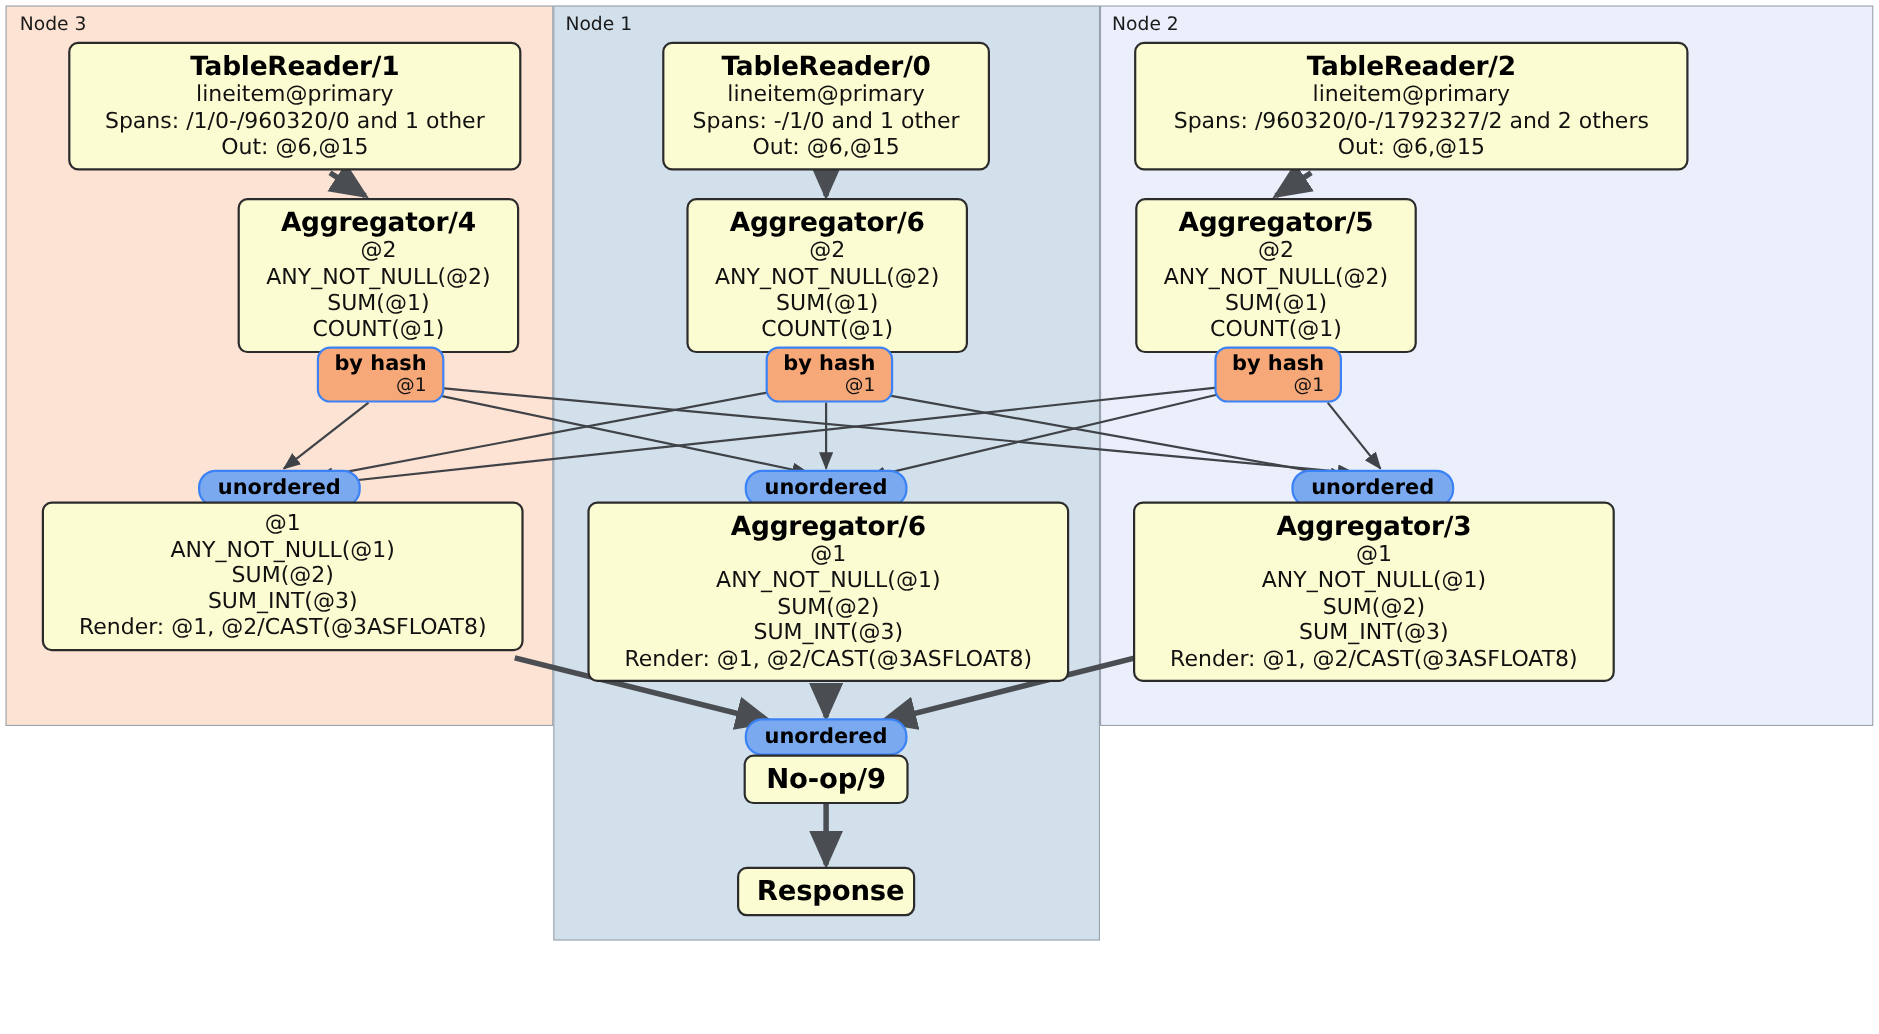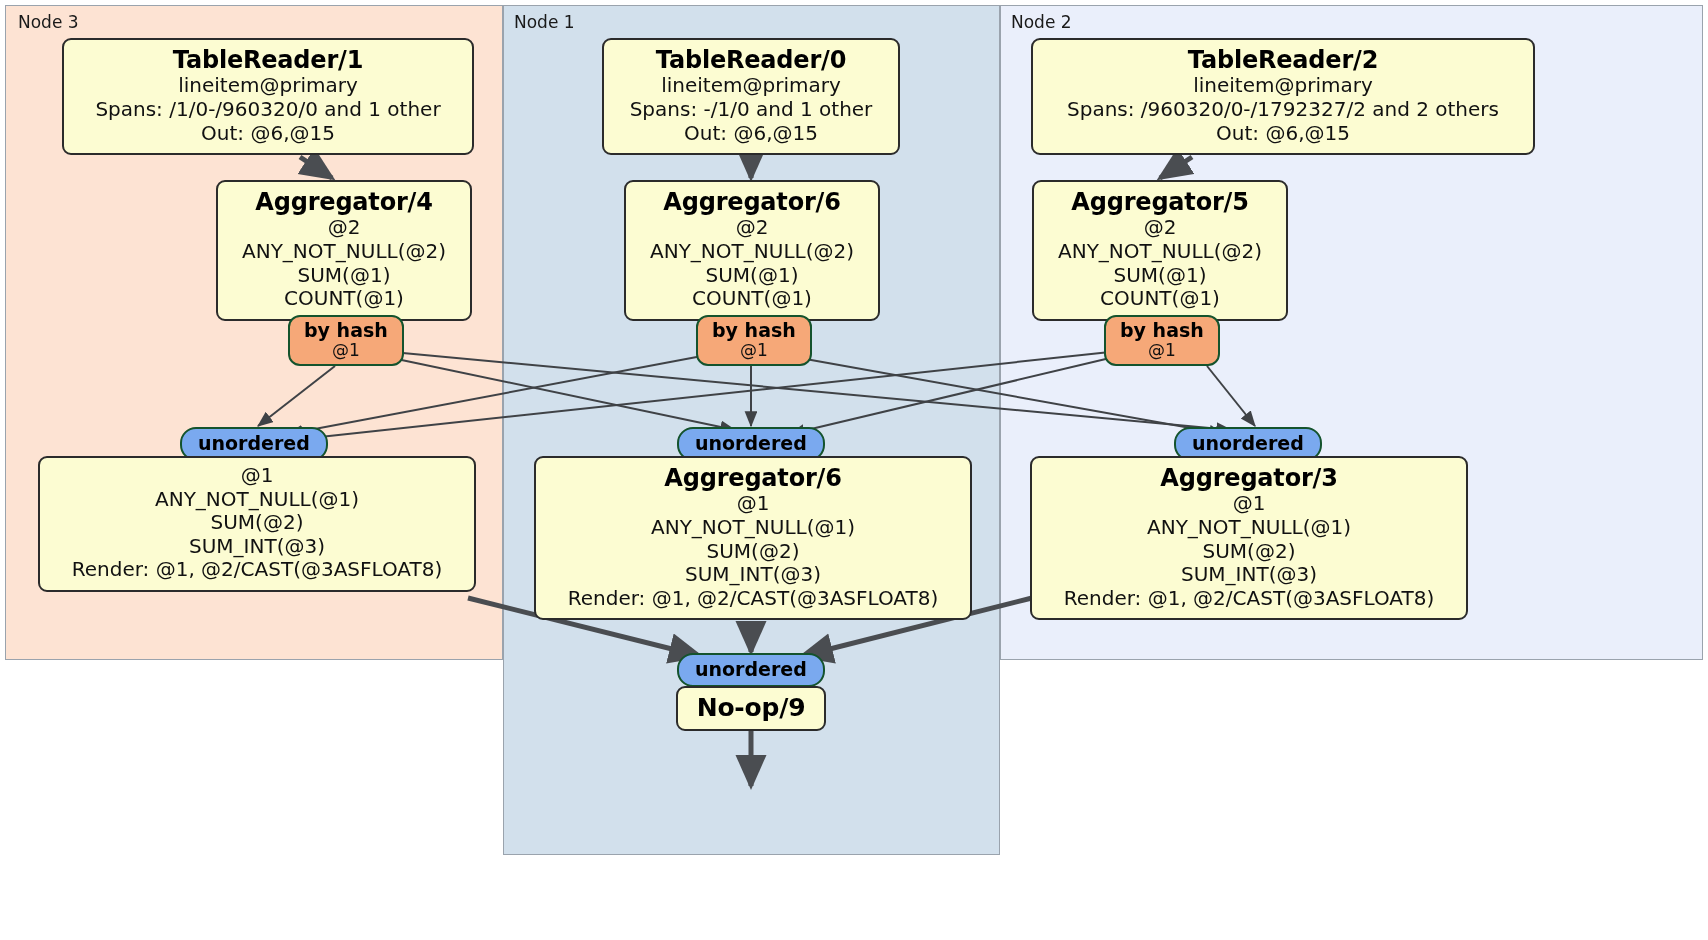--- a/index.html
+++ b/index.html
@@ -67,22 +67,22 @@
   .proc.compact {
     padding: 5px 16px 6px 16px;
   }
   .proc.compact .title {
     font-size: 25px;
   }
   
   .badge {
     position: absolute;
     box-sizing: border-box;
-    border: 2px solid #14532d;
-    text-align: center;
+    border: 2px solid #3b82f6;
+    text-align: right;
     line-height: 1.1;
     white-space: nowrap;
   }
   .badge.hash {
     background: #f6a878;
     border-radius: 12px;
     padding: 3px 14px 4px 14px;
   }
   .badge.hash .bt {
     font-weight: bold;
@@ -245,14 +245,17 @@
   </div>
 
   <div class="badge unordered" style="left:677px; top:653px;">
     <div class="bt">unordered</div>
   </div>
 
   <div class="proc compact" style="left:676px; top:686px; width:150px;">
     <div class="title">No-op/9</div>
   </div>
 
+  <div class="proc compact" style="left:670px; top:788px; width:162px;">
+    <div class="title">Response</div>
+  </div>
 
 </div>
 
 </body></html>

